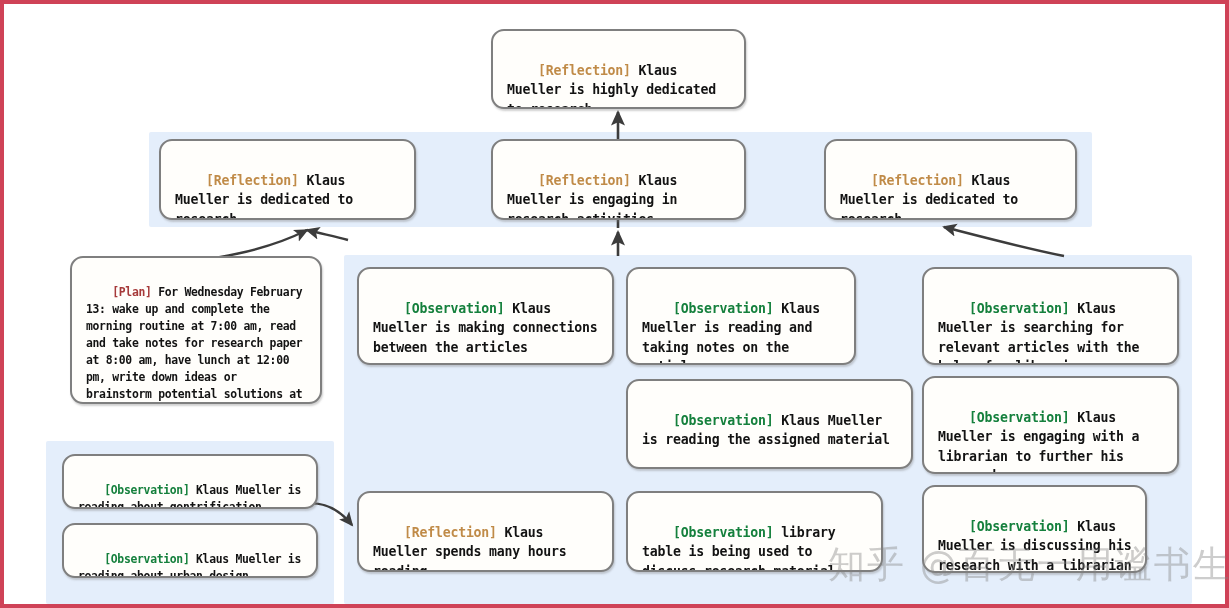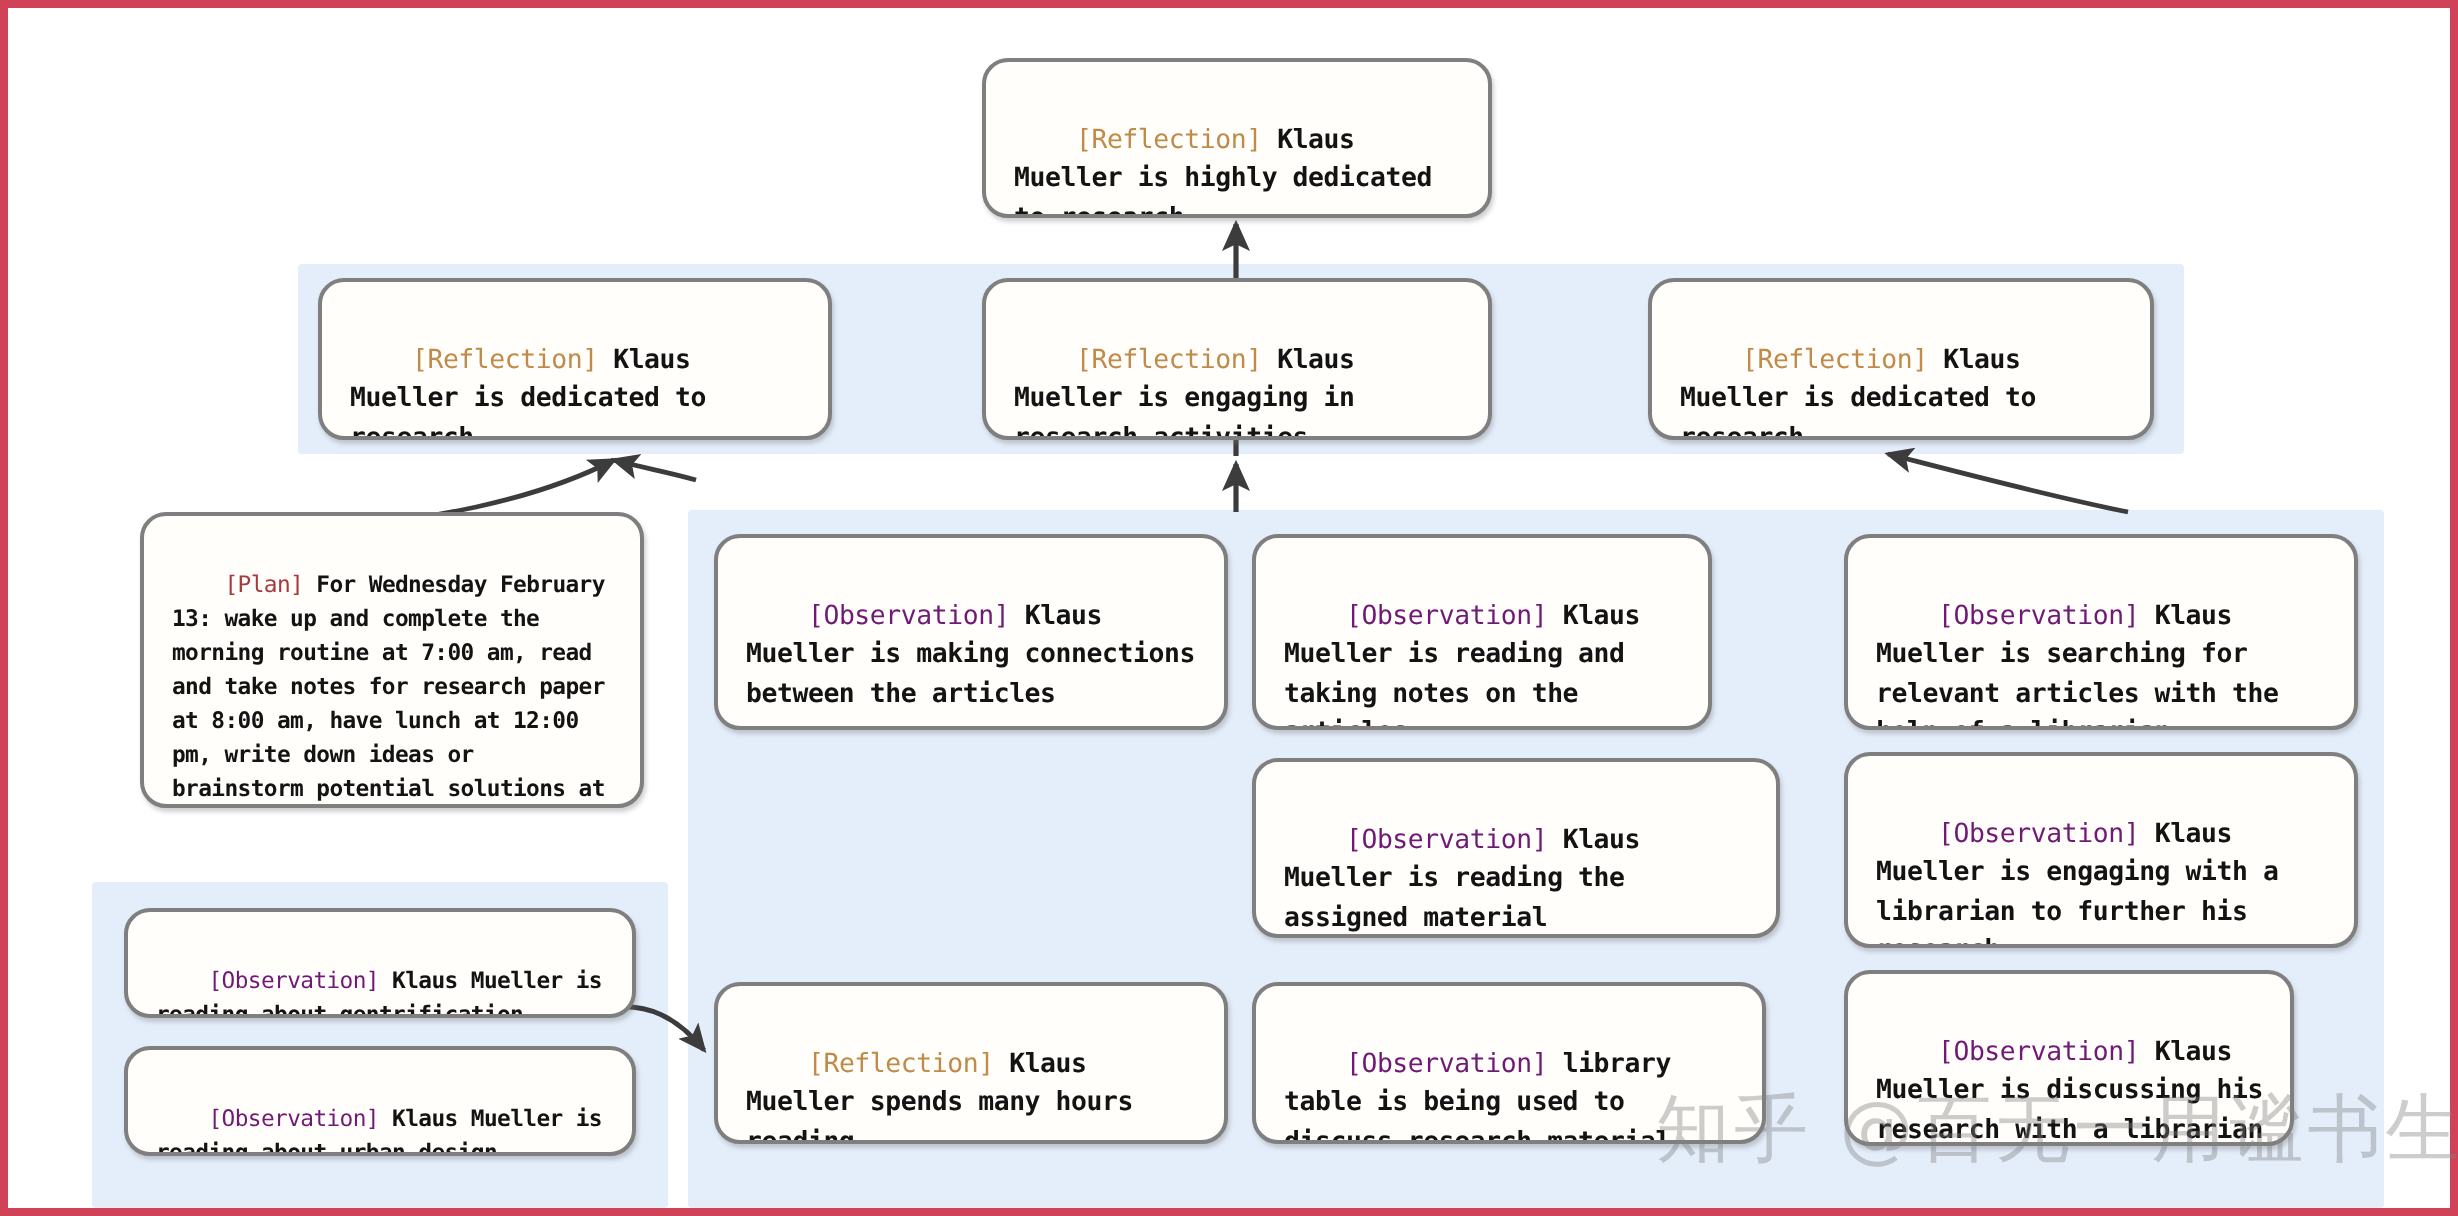--- a/index.html
+++ b/index.html
@@ -38,23 +38,23 @@
     color:#131313;
     letter-spacing:-0.2px;
     white-space:pre-wrap;
     overflow:hidden;
   }
   .node.small{
     font-size:11.4px;
     line-height:17px;
     letter-spacing:-0.3px;
   }
-  .tag{font-weight:normal;}
+  .tag{font-weight:bold;}
   .tag-reflection{color:#c08b48;}
-  .tag-observation{color:#701a75;}
+  .tag-observation{color:#15803d;}
   .tag-plan{color:#a63a3a;}
 
   
   svg.links{
     position:absolute;left:0;top:0;
     width:1229px;height:608px;
     pointer-events:none;
   }
   
   .watermark{
@@ -131,21 +131,21 @@
 
 
   <div class="node" style="left:353px;top:487px;width:257px;height:81px;">
     <span class="tag tag-reflection">[Reflection]</span><span> Klaus Mueller spends many hours reading</span>
   </div>
 
   <div class="node" style="left:622px;top:263px;width:230px;height:98px;">
     <span class="tag tag-observation">[Observation]</span><span> Klaus Mueller is reading and taking notes on the articles</span>
   </div>
 
-  <div class="node" style="left:622px;top:375px;width:264px;height:90px;">
+  <div class="node" style="left:622px;top:375px;width:287px;height:90px;">
     <span class="tag tag-observation">[Observation]</span><span> Klaus Mueller is reading the assigned material</span>
   </div>
 
   <div class="node" style="left:622px;top:487px;width:257px;height:81px;">
     <span class="tag tag-observation">[Observation]</span><span> library table is being used to discuss research material</span>
   </div>
 
   <div class="node" style="left:918px;top:263px;width:257px;height:98px;">
     <span class="tag tag-observation">[Observation]</span><span> Klaus Mueller is searching for relevant articles with the help of a librarian</span>
   </div>

